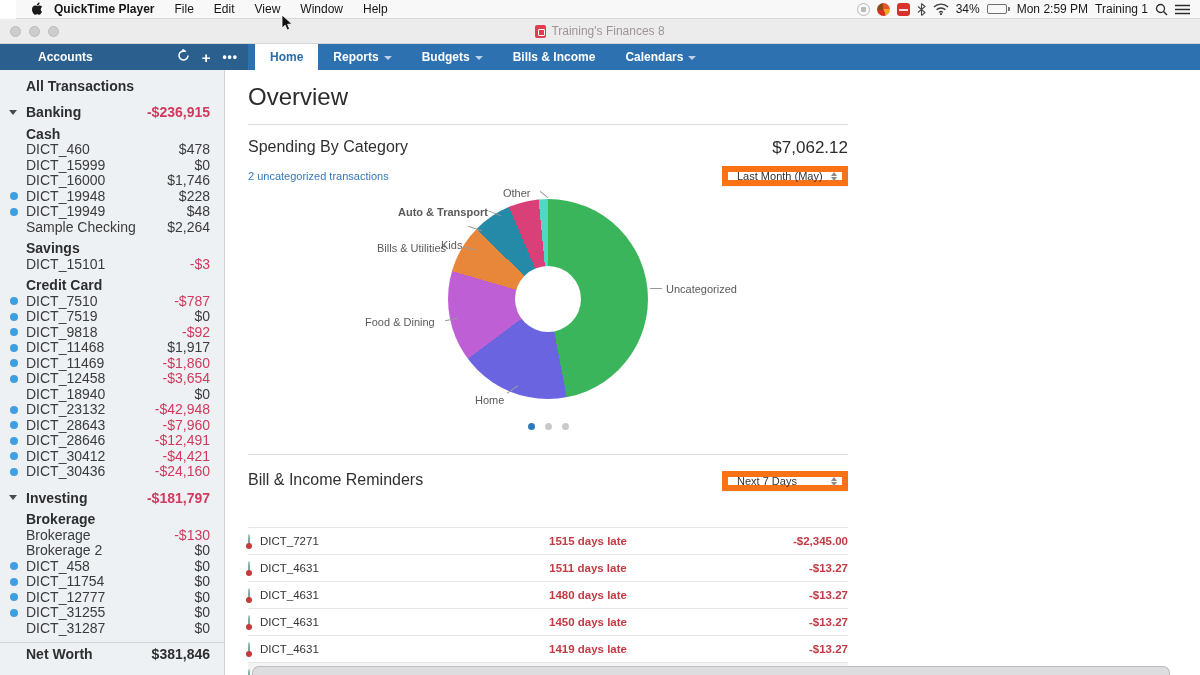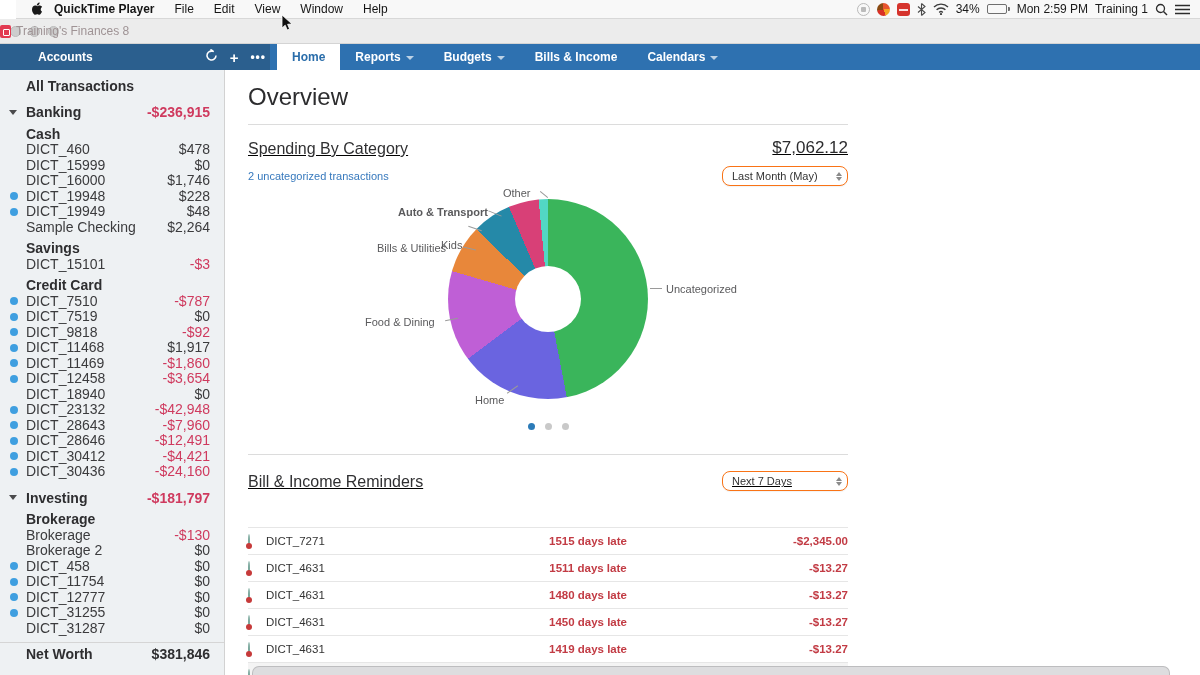--- a/index.html
+++ b/index.html
@@ -27,28 +27,28 @@
   .battery { display:flex; align-items:center; gap:1px; }
   .batt-body { width:20px; height:10px; border:1px solid #6f6f6f; border-radius:2px; padding:1px; }
   .batt-fill { width:34%; height:100%; background:#555; }
   .batt-nub { width:2px; height:4px; background:#6f6f6f; border-radius:0 1px 1px 0; }
 
   
   .titlebar { position:absolute; top:19px; left:0; right:0; height:25px; background:#ececec;
               border-bottom:1px solid #d4d4d4; display:flex; align-items:center; }
   .traffic { display:flex; gap:8px; padding-left:10px; }
   .traffic i { width:11px; height:11px; border-radius:50%; background:#cdcdcd; border:1px solid #bcbcbc; }
-  .title-center { position:absolute; left:0; right:0; display:flex; justify-content:flex-start; align-items:center; gap:5px; }
+  .title-center { position:absolute; left:0; right:0; display:flex; justify-content:center; align-items:center; gap:5px; }
   .doc-icon { width:11px; height:13px; background:#e23b52; border-radius:2px; position:relative; }
   .doc-icon:after { content:""; position:absolute; left:3px; top:4px; width:5px; height:5px; border:1px solid #fff; border-radius:1px; }
   .win-title { font-size:12px; color:#9f9395; }
 
   
   .toolrow { position:absolute; top:44px; left:0; right:0; height:26px; display:flex; }
-  .acct-header { width:270px; height:26px; background:#2b5f8e; display:flex; align-items:center; padding:0 4px 0 38px; }
+  .acct-header { width:248px; height:26px; background:#2b5f8e; display:flex; align-items:center; padding:0 10px 0 38px; }
   .acct-header .ttl { color:#fff; font-size:12px; font-weight:bold; }
   .acct-tools { margin-left:auto; display:flex; align-items:center; gap:12px; color:#fff; }
   .plus-glyph { font-size:15px; font-weight:bold; line-height:1; }
   .ellipsis-glyph { font-size:12px; letter-spacing:1px; font-weight:bold; }
   .navbar { flex:1; background:#2e71b0; display:flex; align-items:flex-end; padding-left:7px; }
   .tab { height:26px; display:flex; align-items:center; padding:0 15px; font-size:12px; font-weight:bold;
          color:#fff; gap:5px; }
   .tab.active { background:#fff; color:#2a6daa; }
   .caret { width:0; height:0; border-left:4px solid transparent; border-right:4px solid transparent;
            border-top:4px solid #bcd2e6; margin-top:1px; }
@@ -66,26 +66,26 @@
   .sb-tri { position:absolute; left:9px; top:5px; width:0; height:0;
             border-left:4.5px solid transparent; border-right:4.5px solid transparent; border-top:5.5px solid #4a4a4c; }
   .sb-dot { position:absolute; left:10px; top:4px; width:8px; height:8px; border-radius:50%; background:#3f9fe0; }
   .networth { border-top:1px solid #d5d5d5; margin-top:6px; padding-top:4px; height:20px; }
 
   
   .main { position:absolute; top:70px; left:226px; right:0; bottom:0; background:#fff; }
   .content { width:600px; margin-left:22px; }
   .page-title { font-size:24px; color:#2c2c2e; padding-top:13px; }
   .divider { border-bottom:1px solid #dcdcdc; margin-top:13px; }
-  .sec-head { display:flex; align-items:flex-end; margin-top:13px;text-decoration:underline; }
+  .sec-head { display:flex; align-items:flex-start; margin-top:13px; }
   .sec-title { font-size:16px; color:#303032; }
   .sec-total { margin-left:auto; font-size:17px; color:#2c2c2e; }
   .sub-row { display:flex; align-items:center; margin-top:8px; }
   .link { font-size:11px; color:#3779bd; }
-  .select { margin-left:auto; width:126px; height:20px; background:#fff; border:1px solid #f97316; border-radius:8px;
+  .select { margin-left:auto; width:126px; height:20px; background:#fff; border:6px solid #f97316; border-radius:0;
             display:flex; align-items:center; padding:0 5px 0 9px; font-size:11px; color:#333;
             box-shadow:0 1px 1px rgba(0,0,0,.05); }
   .stepper { margin-left:auto; display:flex; flex-direction:column; gap:1px; align-items:center; }
   .stepper i { width:0; height:0; border-left:3px solid transparent; border-right:3px solid transparent; }
   .stepper .up { border-bottom:4px solid #8a8a8a; }
   .stepper .dn { border-top:4px solid #8a8a8a; }
 
   
   .chart-wrap { position:relative; height:252px; margin-top:0; }
   .donut { position:absolute; left:200px; top:13px; width:200px; height:200px; border-radius:50%; }
@@ -94,21 +94,21 @@
   .connector { position:absolute; height:1px; background:#9a9a9a; }
   .dots { position:absolute; left:0; right:0; top:237px; display:flex; justify-content:center; gap:10px; }
   .dots i { width:7px; height:7px; border-radius:50%; background:#c9c9c9; }
   .dots i.active { background:#2c7bb8; }
 
   
   .rem-table { margin-top:36px; }
   .rem-row { display:grid; grid-template-columns:240px 200px 1fr; align-items:center; height:27px;
              border-top:1px solid #e6e6e6; font-size:11.5px; }
   .rem-row:last-child { background:#f4f4f4; }
-  .rem-name { display:flex; align-items:flex-start; gap:6px; color:#333; }
+  .rem-name { display:flex; align-items:flex-start; color:#333; }
   .rem-late { text-align:center; color:#c23b44; font-weight:bold; }
   .rem-amt { text-align:right; color:#c23b44; font-weight:bold; }
   .clock-icn { position:relative; width:12px; height:12px; }
   .clock-icn .face { width:12px; height:12px; border-radius:50%; border:1.5px solid #7ba89d; background:#fdfdfd; }
   .clock-icn .badge { position:absolute; left:-2px; bottom:-2px; width:6px; height:6px; border-radius:50%; background:#c63a3a; }
 
   
   .dock-sliver { position:absolute; left:252px; width:918px; bottom:0; height:9px;
                  background:#dddddf; border:1px solid #bdbdbf; border-bottom:none; border-radius:7px 7px 0 0; }
 

